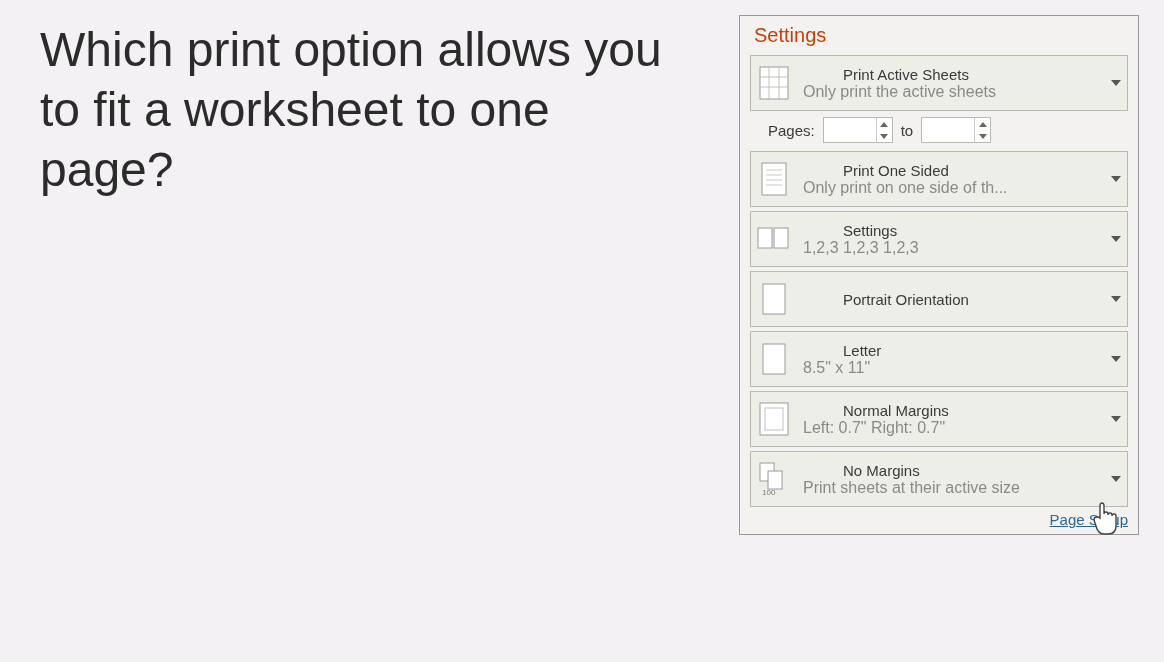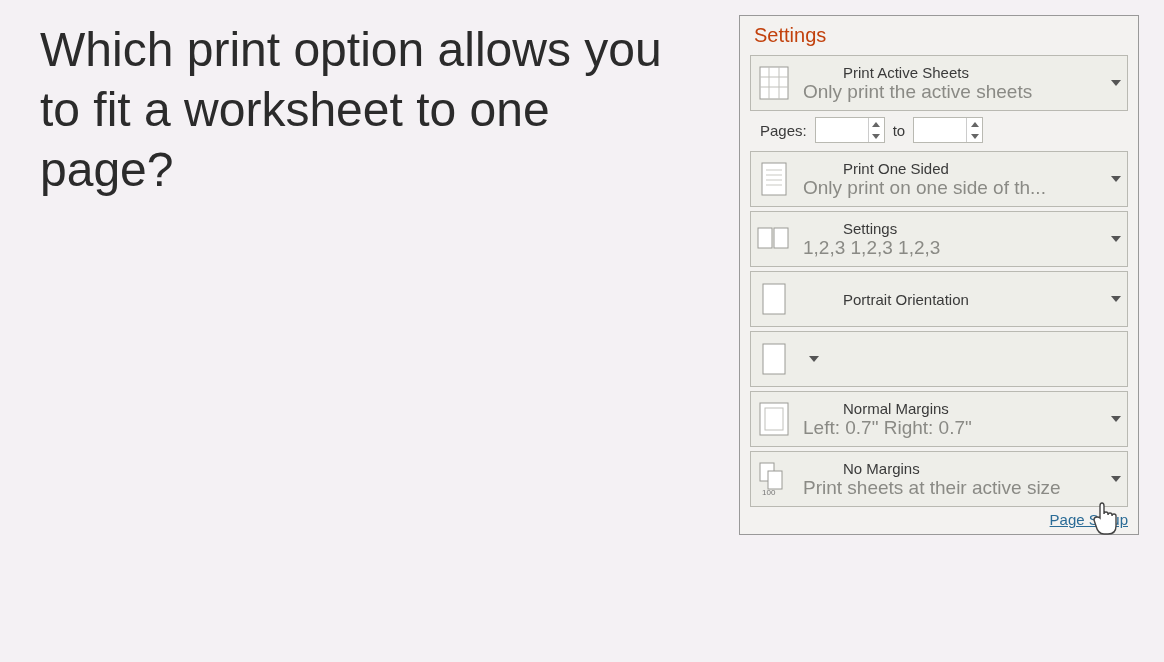--- a/index.html
+++ b/index.html
@@ -47,34 +47,34 @@
   .opt .ico {
     width:34px; height:40px;
     flex:0 0 34px;
     margin-right:12px;
     display:flex;
     align-items:center;
     justify-content:center;
   }
   .opt .txt { flex:1; min-width:0; }
   .opt .line1 { font-size:15px; color:#3a3a3a; white-space:nowrap; overflow:hidden; text-overflow:ellipsis;margin-left:40px; }
-  .opt .line2 { font-size:19px; color:#8a8a85; white-space:nowrap; overflow:hidden; text-overflow:ellipsis; }
+  .opt .line2 { font-size:16px; color:#8a8a85; white-space:nowrap; overflow:hidden; text-overflow:ellipsis; }
   .opt .caret {
     flex:0 0 auto;
     width:0;height:0;
     border-left:5px solid transparent;
     border-right:5px solid transparent;
     border-top:6px solid #555;
     margin-left:6px;
   }
   .pages-row {
     display:flex;
     align-items:center;
     gap:8px;
-    margin:6px 2px 8px 10px;
+    margin:6px 2px 8px 18px;
     font-size:15px;
     color:#3a3a3a;
   }
   .pages-row .spin {
     width:70px; height:26px;
     background:#fff;
     border:1px solid #b9b9b2;
     display:flex;
     align-items:stretch;
   }
@@ -206,20 +206,24 @@
     </span>
     <span class="caret"></span>
   </div>
 
   <div class="opt">
     <span class="ico">
       <svg width="24" height="32">
           <rect x="1" y="1" width="22" height="30" fill="#fff" stroke="#9a9a95"></rect>
         </svg>
     </span>
+    <span class="txt">
+      <div class="line1">Letter</div>
+      <div class="line2">8.5" x 11"</div>
+    </span>
     <span class="caret"></span>
   </div>
 
   <div class="opt">
     <span class="ico">
       <svg width="30" height="34">
           <rect x="1" y="1" width="28" height="32" fill="#fff" stroke="#9a9a95"></rect>
           <rect x="6" y="6" width="18" height="22" fill="none" stroke="#c0c0bb"></rect>
         </svg>
     </span>

